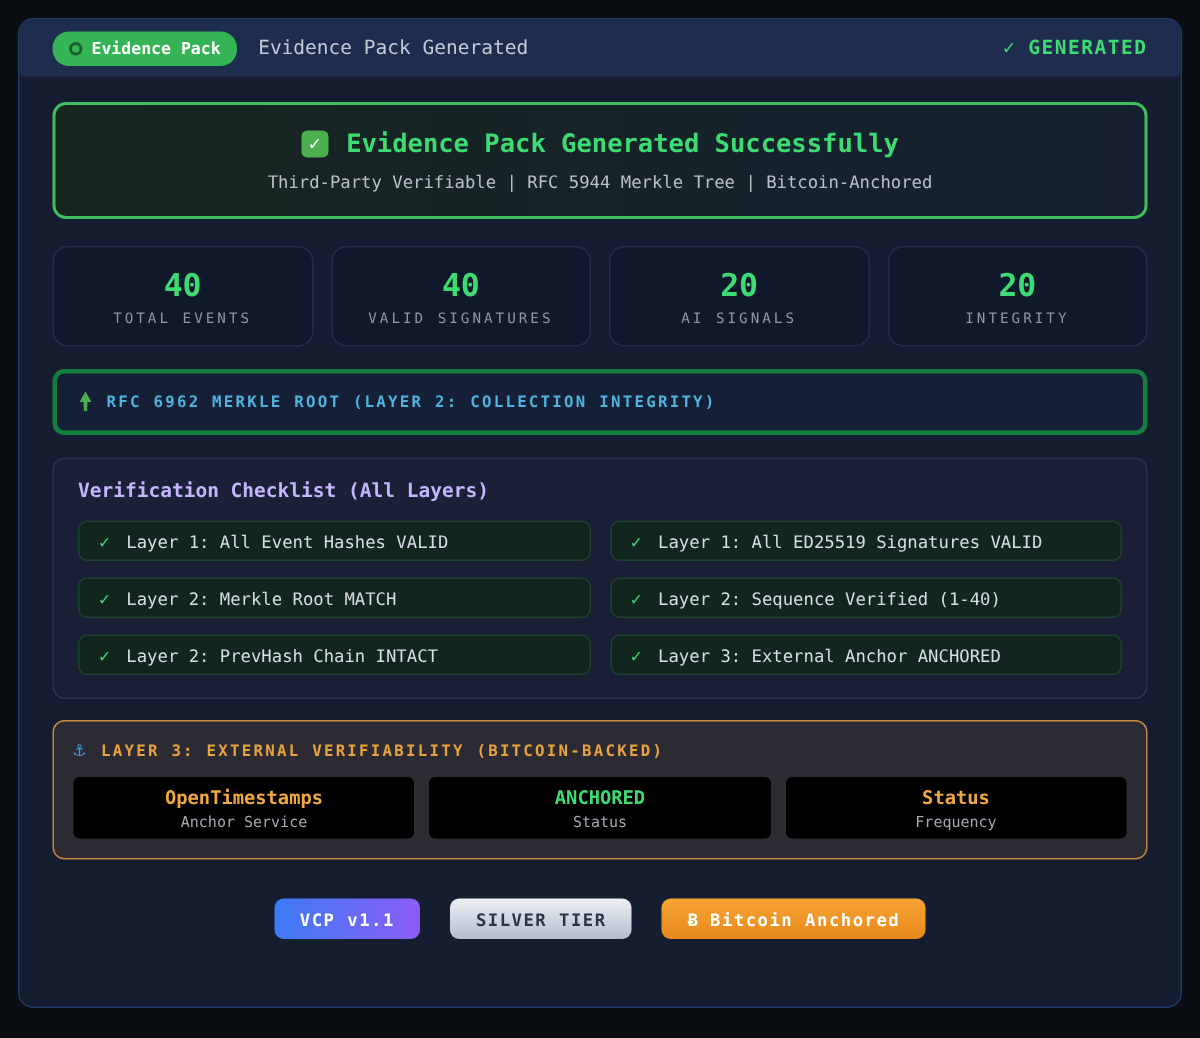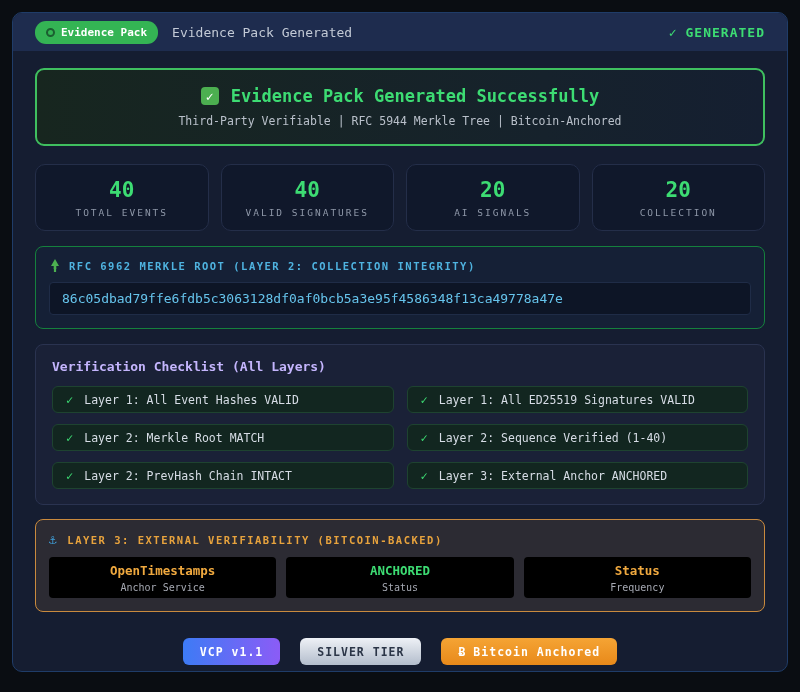--- a/index.html
+++ b/index.html
@@ -92,21 +92,21 @@
     display: flex; flex-direction: column;
     align-items: center; justify-content: center;
     gap: 5px;
     text-align: center;
   }
   .stat-value { color: #3ddc73; font-size: 21px; font-weight: bold; }
   .stat-label { color: #8e97a8; font-size: 9.5px; letter-spacing: 2px; }
   
   .merkle {
     margin-top: 15px;
-    border: 1px solid #15803d;
+    border: 3px solid #15803d;
     border-radius: 8px;
     background: #152036;
     padding: 12px 13px 13px 13px;
   }
   .merkle-head {
     color: #4fb3e0;
     font-size: 10.5px; font-weight: bold;
     letter-spacing: 1.5px;
     display: flex; align-items: center; gap: 8px;
   }
@@ -233,35 +233,34 @@
       <div class="stat-card">
         <div class="stat-value">40</div>
         <div class="stat-label">VALID SIGNATURES</div>
       </div>
       <div class="stat-card">
         <div class="stat-value">20</div>
         <div class="stat-label">AI SIGNALS</div>
       </div>
       <div class="stat-card">
         <div class="stat-value">20</div>
-        <div class="stat-label">COLLECTION</div>
+        <div class="stat-label">INTEGRITY</div>
       </div>
     </div>
 
     <div class="merkle">
       <div class="merkle-head">
         <span class="tree-icon">
           <svg width="12" height="13" viewBox="0 0 12 13">
               <path d="M6 0 L10 7 L7.3 7 L7.3 10 L4.7 10 L4.7 7 L2 7 Z" fill="#4caf50"></path>
               <rect x="4.9" y="9" width="2.2" height="4" fill="#4caf50"></rect>
             </svg>
         </span>
         <span>RFC 6962 MERKLE ROOT (LAYER 2: COLLECTION INTEGRITY)</span>
       </div>
-      <div class="hash-box">86c05dbad79ffe6fdb5c3063128df0af0bcb5a3e95f4586348f13ca49778a47e</div>
     </div>
 
     <div class="checklist">
       <div class="checklist-heading">Verification Checklist (All Layers)</div>
       <div class="check-grid">
         <div class="check-item">
           <span class="check">✓</span>
           <span>Layer 1: All Event Hashes VALID</span>
         </div>
         <div class="check-item">

